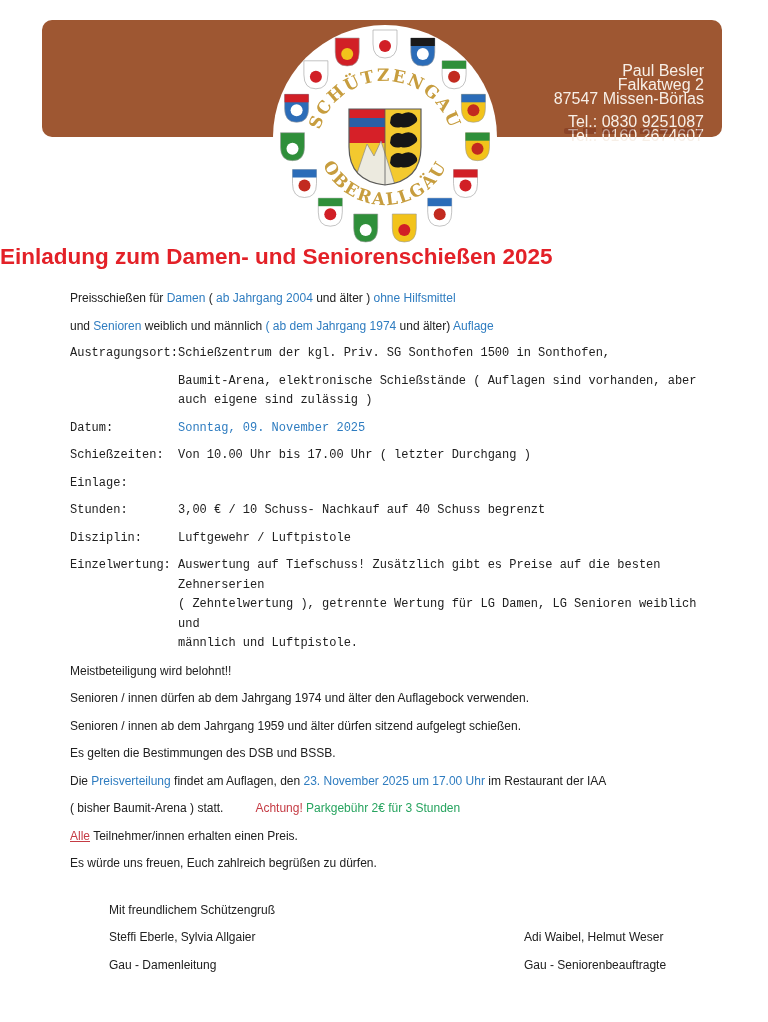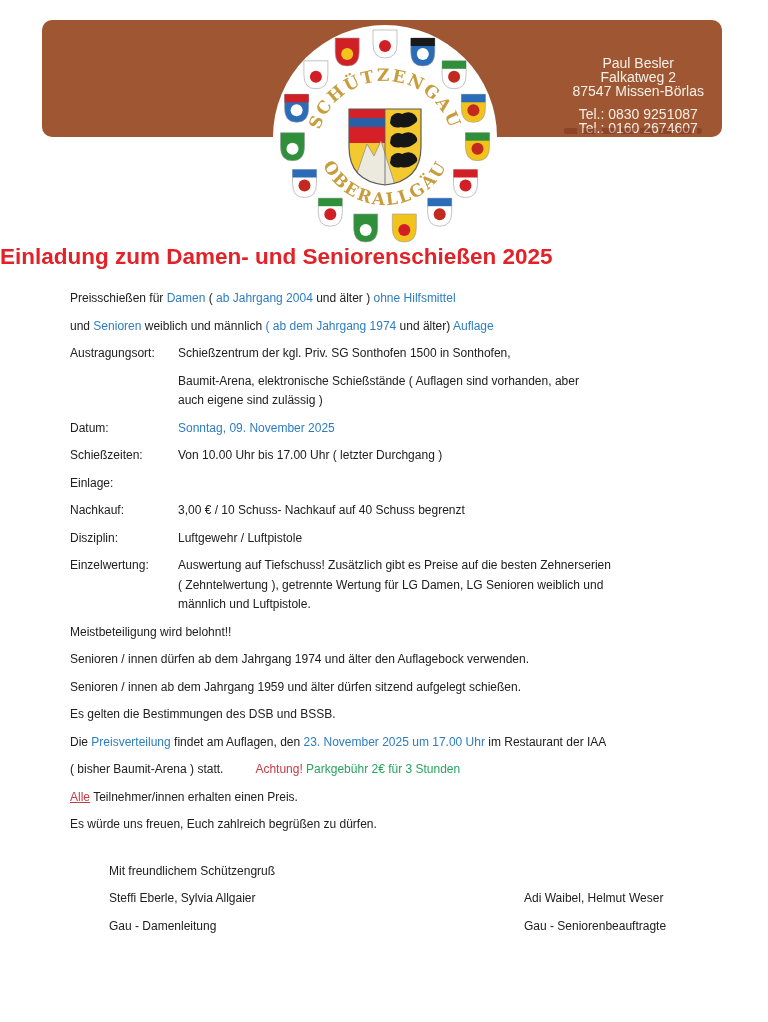--- a/index.html
+++ b/index.html
@@ -6,32 +6,32 @@
   .page{
     position:relative;width:768px;height:1022px;background:#ffffff;overflow:hidden;
     font-family:"Liberation Sans",sans-serif;color:var(--ink,#202020);
   }
   
   .band{position:absolute;left:42px;top:20px;width:680px;height:117px;
     background:var(--brown,#9e5732);border-radius:10px;}
   .band-smudge{position:absolute;top:108px;right:20px;width:138px;height:6px;opacity:.55;
     background:repeating-linear-gradient(90deg,rgba(110,38,22,.7) 0 13px,transparent 13px 19px);
     border-radius:2px;}
-  .contact{position:absolute;top:36px;right:18px;text-align:center;color:#f7efe7;
-    font-size:14px;line-height:14px;}
+  .contact{position:absolute;top:44px;right:18px;text-align:right;color:#f7efe7;
+    font-size:16px;line-height:14px;}
   .contact .grp{margin-bottom:9px;}
   
   .logo{position:absolute;left:273px;top:25px;width:224px;height:224px;}
   
   .title{position:absolute;top:244px;left:0;width:100%;text-align:left;
     color:var(--title-red,#e32128);font-size:22.5px;font-weight:bold;}
   
   .content{position:absolute;left:70px;top:289px;width:648px;font-size:12px;line-height:19.5px;}
   .content p,.row{margin:0 0 8px 0;}
-  .row{display:grid;grid-template-columns:108px 1fr;column-gap:0;}
+  .row{display:grid;grid-template-columns:108px 1fr;column-gap:0;font-family:Liberation Mono, monospace;}
   .blue{color:var(--blue,#2e7cc0);}
   .red{color:var(--warn-red,#c53b44);}
   .red-u{color:var(--warn-red,#c53b44);text-decoration:underline;}
   .green{color:var(--green,#27a45f);}
   .gap-left{margin-left:32px;}
   .closing{margin-top:27px;margin-left:39px;}
   .sig-row{display:grid;grid-template-columns:415px 1fr;margin:0 0 8px 0;}
 </style>
 </head>
 <body>
@@ -186,21 +186,21 @@
     <div class="row">
       <div>Schießzeiten:</div>
       <div>Von 10.00 Uhr bis 17.00 Uhr ( letzter Durchgang )</div>
     </div>
 
     <div class="row">
       <div>Einlage:</div>
     </div>
 
     <div class="row">
-      <div>Nachkauf:</div>
+      <div>Stunden:</div>
       <div>3,00 € / 10 Schuss- Nachkauf auf 40 Schuss begrenzt</div>
     </div>
 
     <div class="row">
       <div>Disziplin:</div>
       <div>Luftgewehr / Luftpistole</div>
     </div>
 
     <div class="row">
       <div>Einzelwertung:</div>

